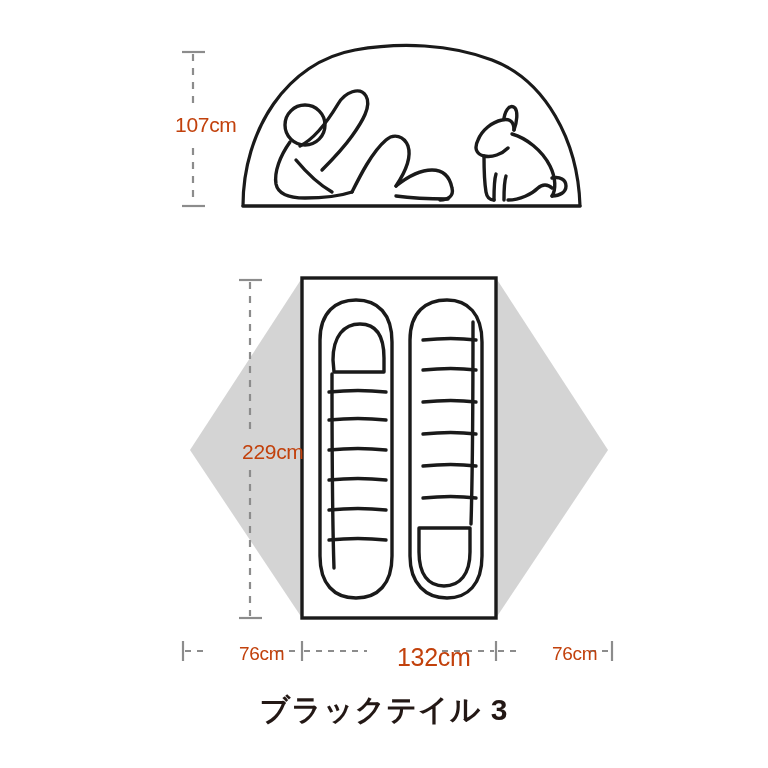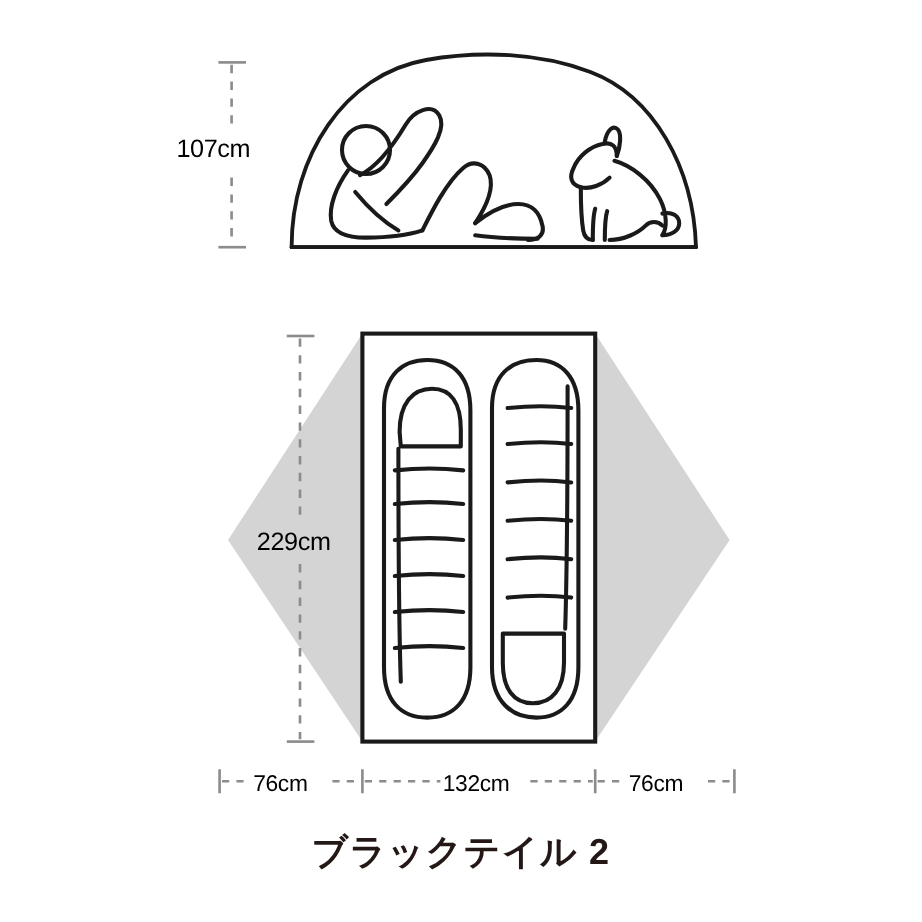--- a/index.html
+++ b/index.html
@@ -23,41 +23,42 @@
     position: absolute;
     top: 0;
     left: 0;
     width: 768px;
     height: 768px;
   }
   .dim-label {
     position: absolute;
     font-family: "Liberation Sans", sans-serif;
     font-size: 21px;
-    color: #000000;
+    color: #c2410c;
     letter-spacing: -0.3px;
     white-space: nowrap;
+    margin-left: 28px;
   }
   #label-height {
     left: 147px;
     top: 113px;
   }
   #label-depth {
     left: 214px;
     top: 440px;
   }
   #label-w-left {
     left: 211px;
     top: 643px;
     font-size: 19px;
   }
   #label-w-mid {
     left: 369px;
     top: 643px;
-    font-size: 19px;
+    font-size: 25px;
   }
   #label-w-right {
     left: 524px;
     top: 643px;
     font-size: 19px;
   }
   #product-title {
     position: absolute;
     left: 0;
     top: 690px;
@@ -192,15 +193,15 @@
   <div class="dim-label" id="label-height">107cm</div>
 
   <div class="dim-label" id="label-depth">229cm</div>
 
   <div class="dim-label" id="label-w-left">76cm</div>
 
   <div class="dim-label" id="label-w-mid">132cm</div>
 
   <div class="dim-label" id="label-w-right">76cm</div>
 
-  <div id="product-title">ブラックテイル 2</div>
+  <div id="product-title">ブラックテイル 3</div>
 
 </div>
 
 </body></html>

